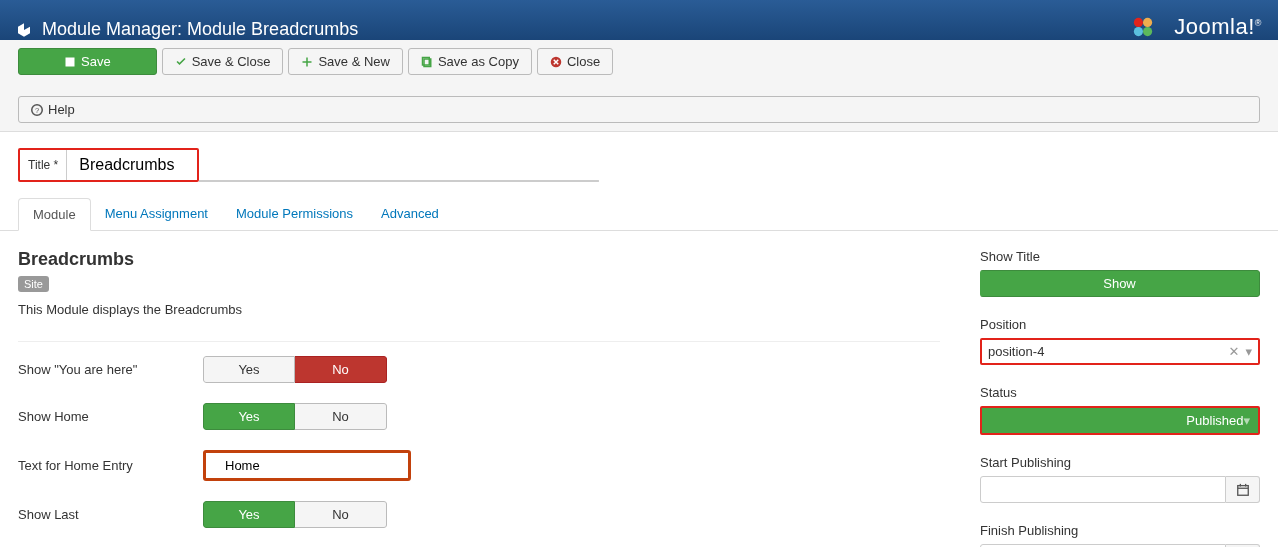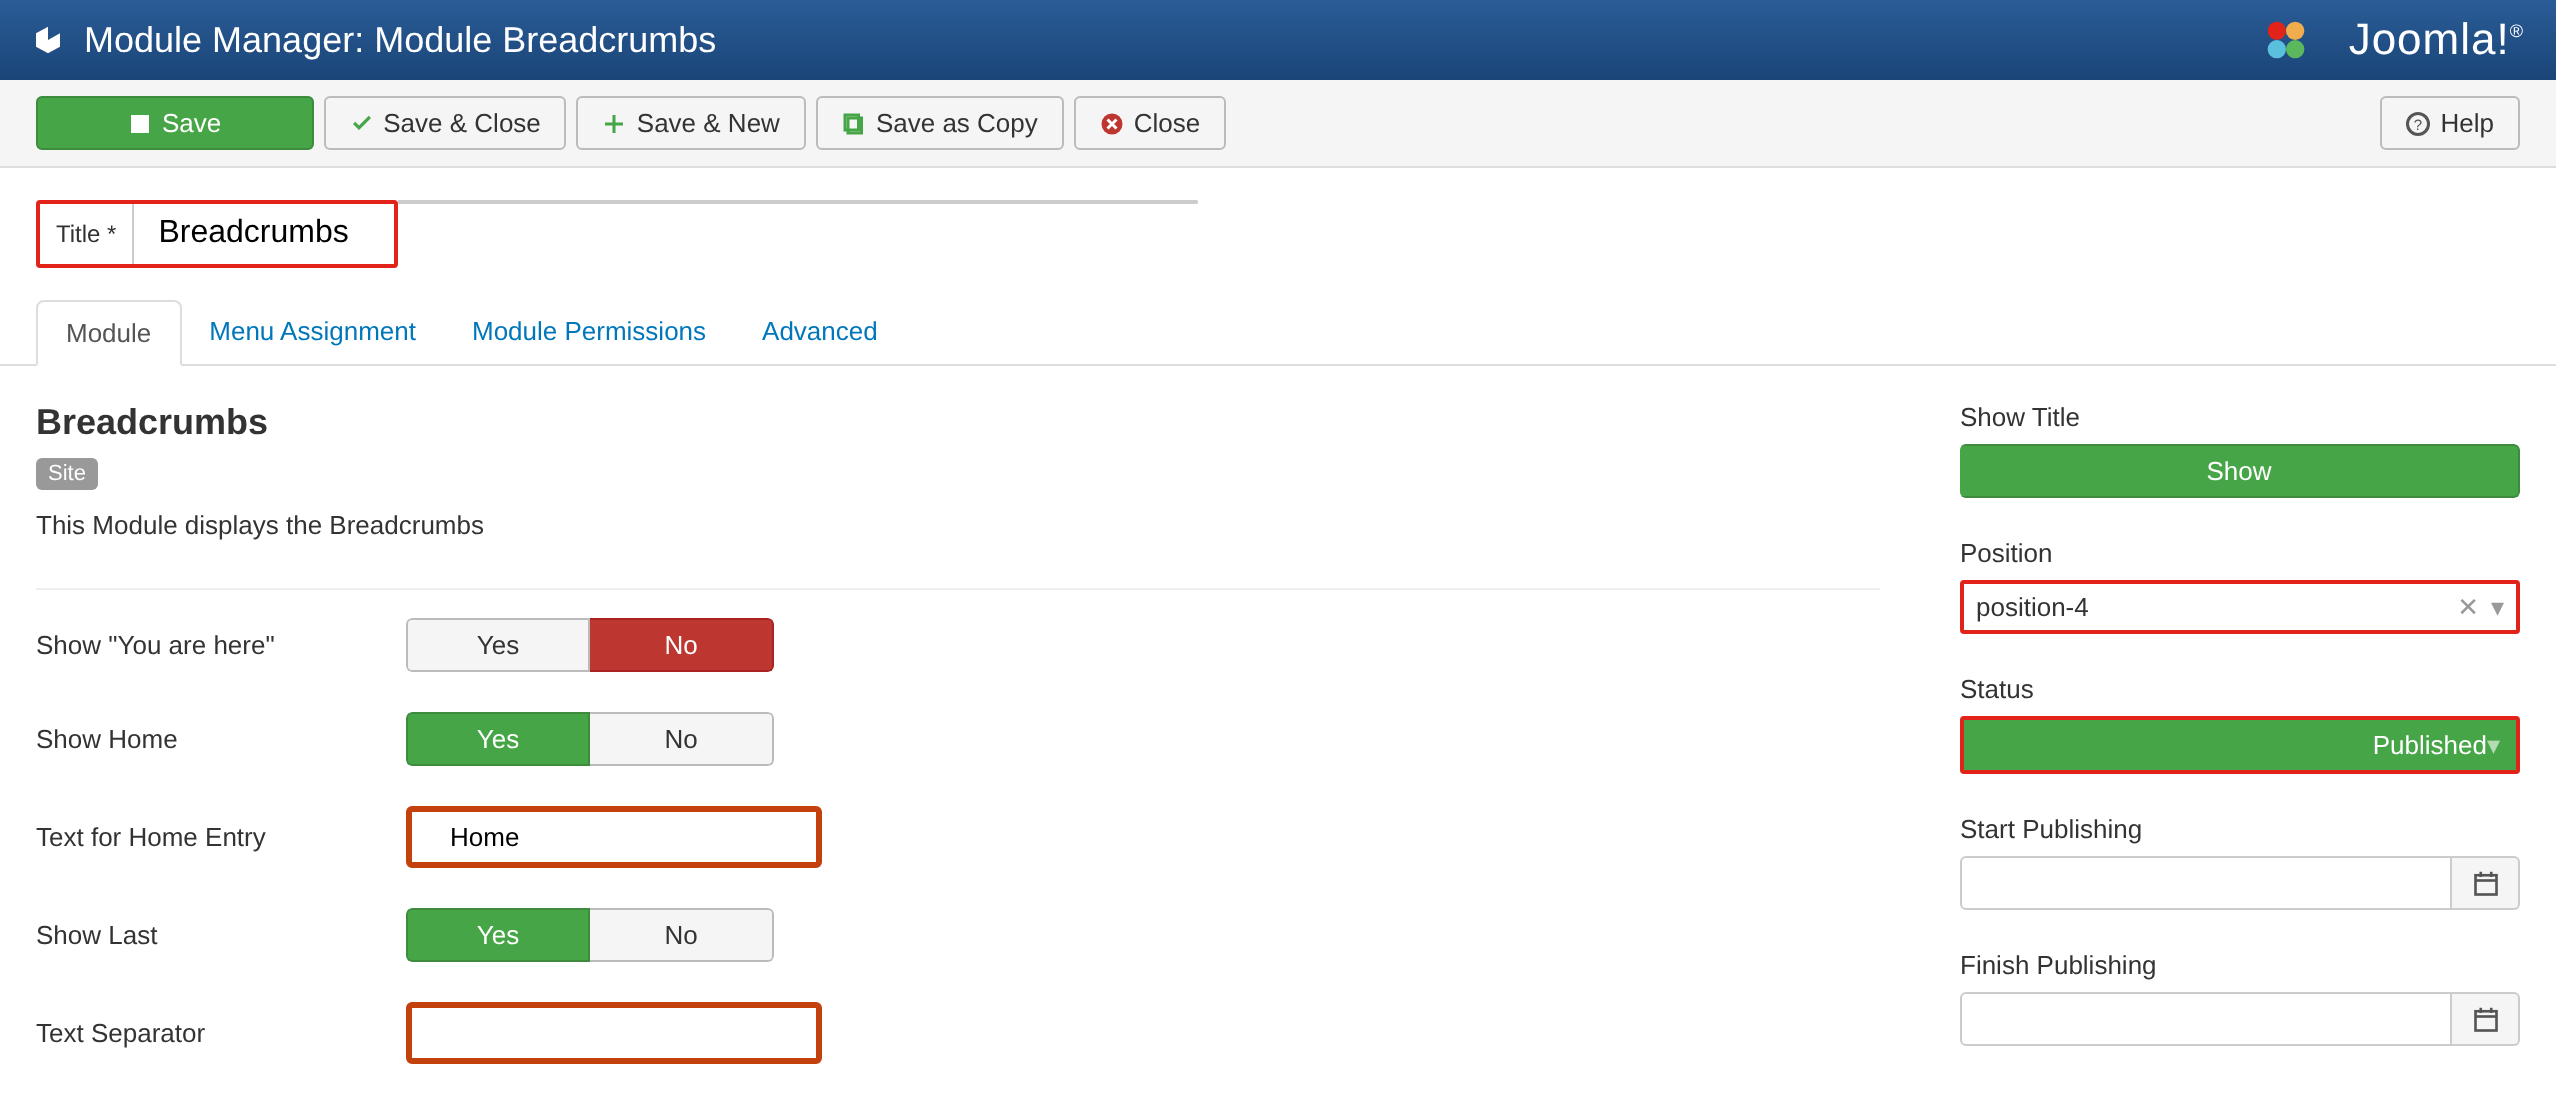--- a/index.html
+++ b/index.html
@@ -1,34 +1,34 @@
 <!DOCTYPE html>
 <html><head>
 <meta charset="utf-8">
 <style>
 * { margin: 0; padding: 0; box-sizing: border-box; }
 body { font-family: Arial, Helvetica, sans-serif; font-size: 13px; color: #333; background: #fff; width: 1278px; }
 
 
-.top-header { background: linear-gradient(to bottom, #2a5c96, #1a4578); height: 40px; display: flex; align-items: center; padding: 0 16px; color: #fff; justify-content: space-between; }
+.top-header { background: linear-gradient(to bottom, #2a5c96, #1a4578); height: 40px; display: flex; align-items: flex-end; padding: 0 16px; color: #fff; justify-content: space-between; }
 .header-left { display: flex; align-items: center; gap: 10px; }
 .header-title { font-size: 18px; font-weight: normal; }
 .logo-area { display: flex; align-items: center; gap: 4px; }
 .joomla-text { color: #fff; font-size: 22px; font-weight: normal; letter-spacing: 0.5px; margin-left: 16px; }
 .joomla-trademark { font-size: 9px; vertical-align: super; }
 
 
-.toolbar { background: #f5f5f5; border-bottom: 1px solid #ddd; padding: 8px 18px; display: flex; gap: 21px; justify-content: space-between; }
+.toolbar { background: #f5f5f5; border-bottom: 1px solid #ddd; padding: 8px 18px; display: flex; gap: 21px; justify-content: space-between; flex-direction: column; }
 .toolbar-left { display: flex; gap: 5px; }
 .btn { display: inline-flex; align-items: center; gap: 5px; padding: 5px 12px; border: 1px solid #bbb; border-radius: 3px; background: #f5f5f5; cursor: pointer; font-size: 13px; color: #333; white-space: nowrap; }
 .btn-success { background: #46a546; border-color: #3d8b3d; color: #fff; padding: 5px 45px; }
 .btn .icon { display: inline-block; width: 12px; height: 12px; }
 
 
-.title-section { padding: 16px 18px 8px; display: flex; align-items: flex-start; }
+.title-section { padding: 16px 18px 8px; display: flex; align-items: flex-end; }
 .title-wrapper { display: flex; border: 2px solid #e2231a; border-radius: 2px; overflow: hidden; }
 .title-label { padding: 6px 8px; font-size: 12px; border-right: 1px solid #ccc; display: flex; align-items: center; background: #fff; }
 .title-input { border: none; padding: 6px 12px; font-size: 16px; width: 130px; outline: none; }
 .title-outer-border { border: 1px solid #ccc; border-left: none; border-radius: 0 3px 3px 0; height: 100%; width: 400px; }
 
 
 .tabs { display: flex; border-bottom: 1px solid #ddd; padding: 0 18px; margin-top: 8px; }
 .tab { padding: 8px 14px; cursor: pointer; color: #07b; }
 .tab.active { color: #555; border: 1px solid #ddd; border-bottom-color: #fff; border-radius: 4px 4px 0 0; margin-bottom: -1px; background: #fff; }
 

